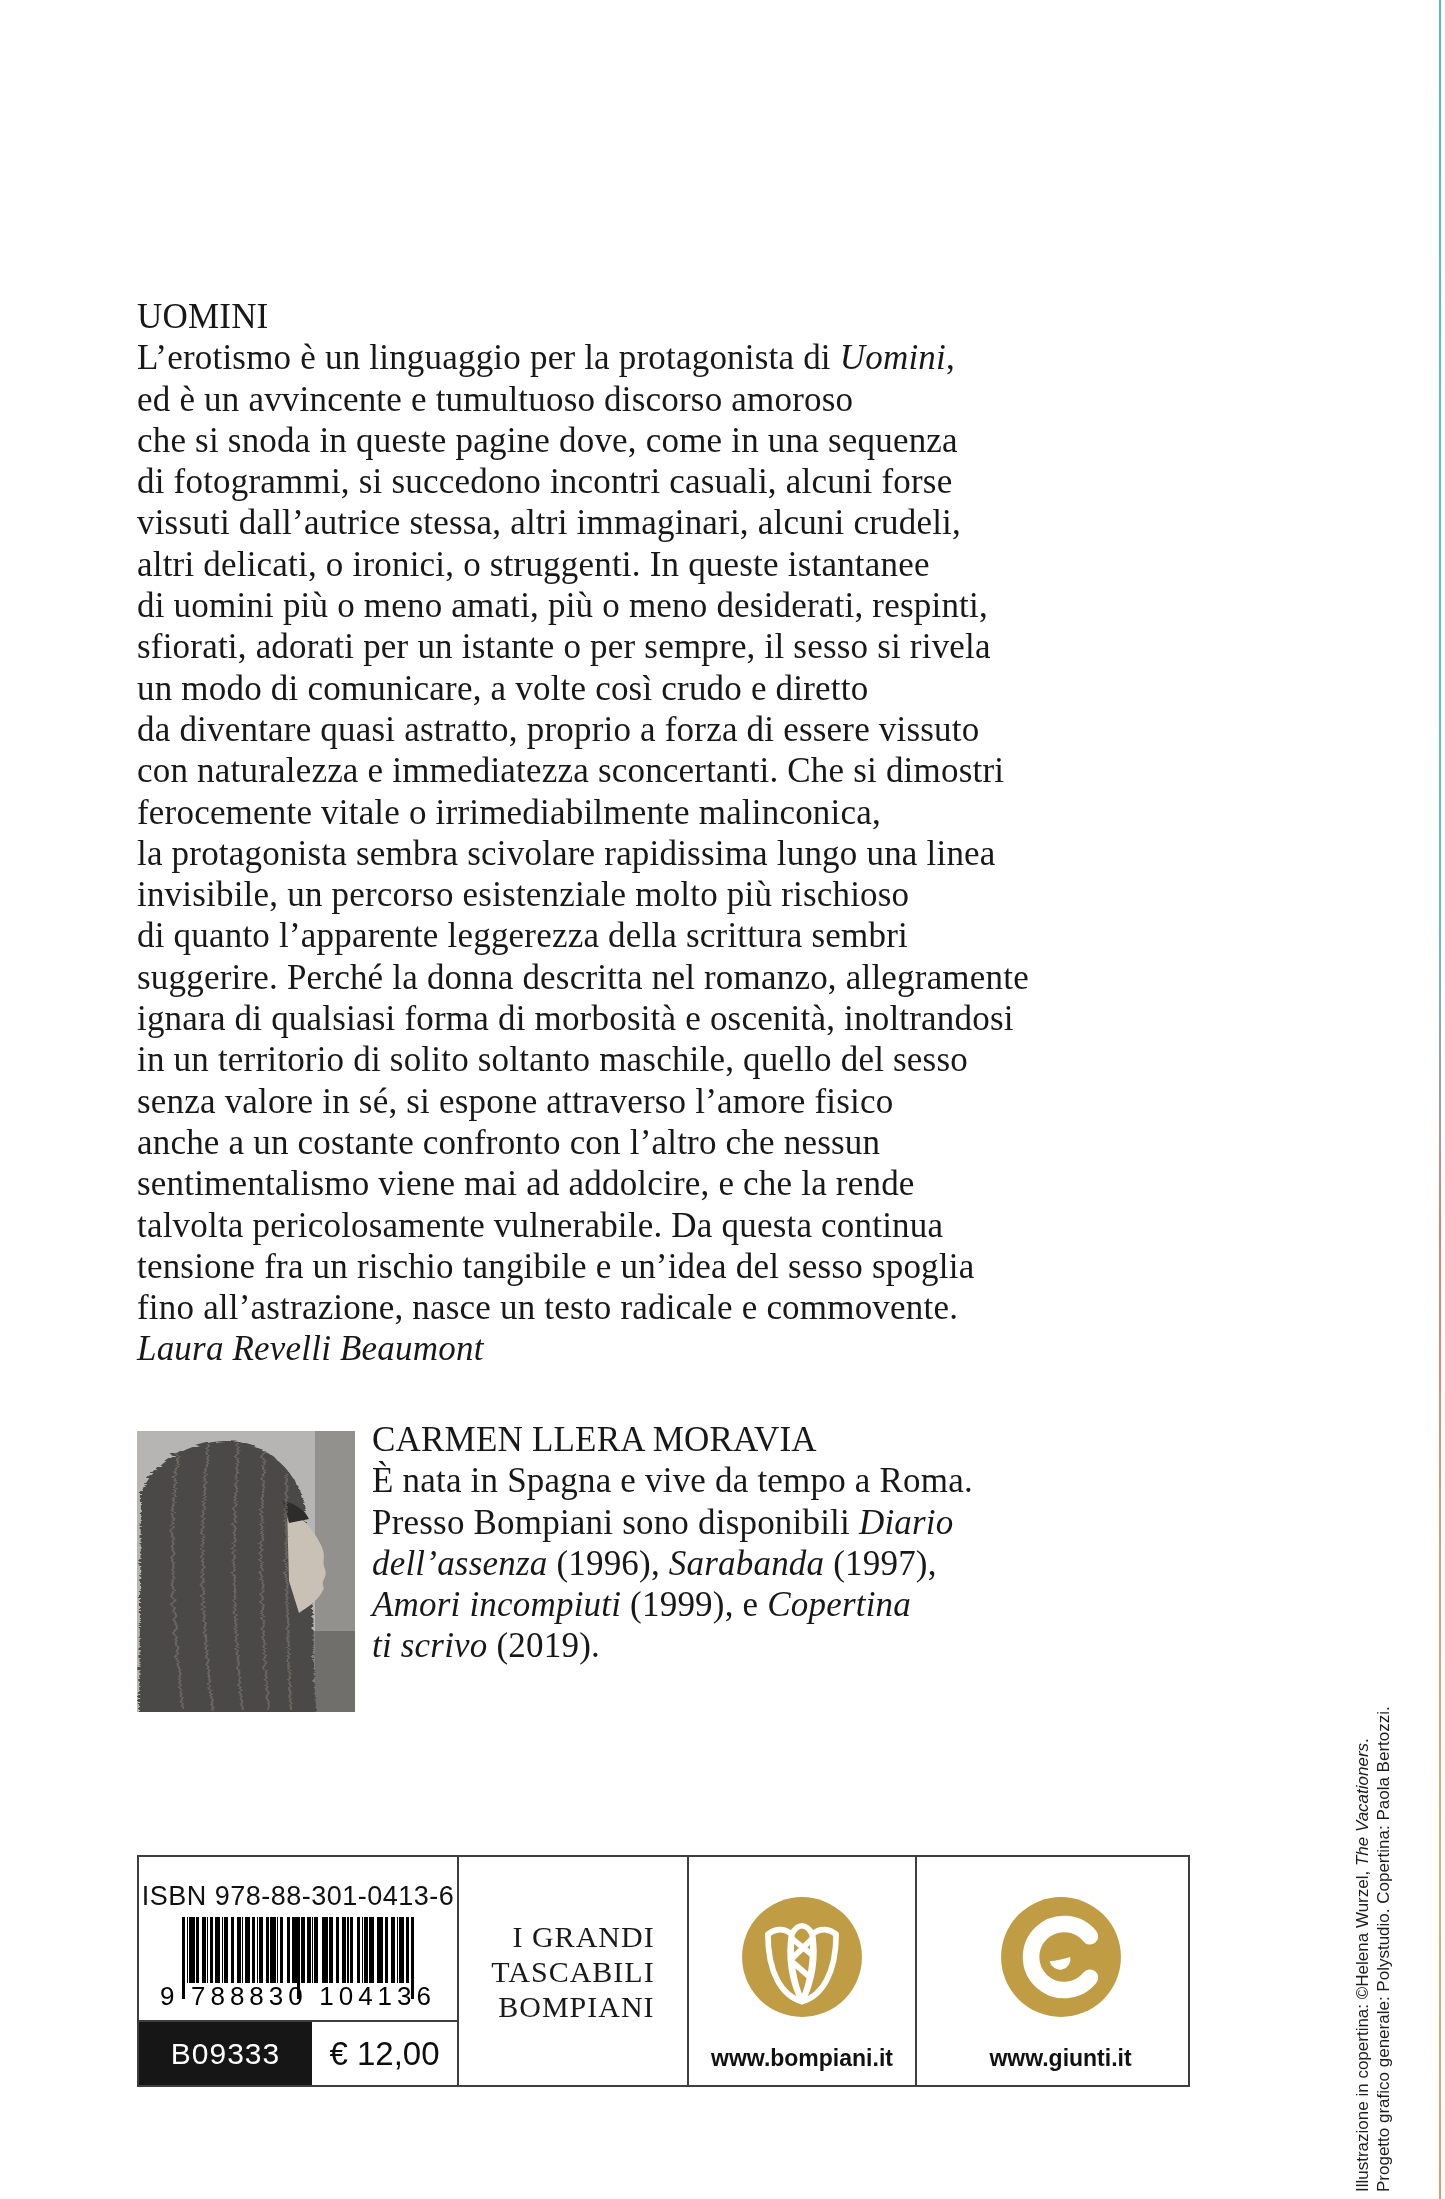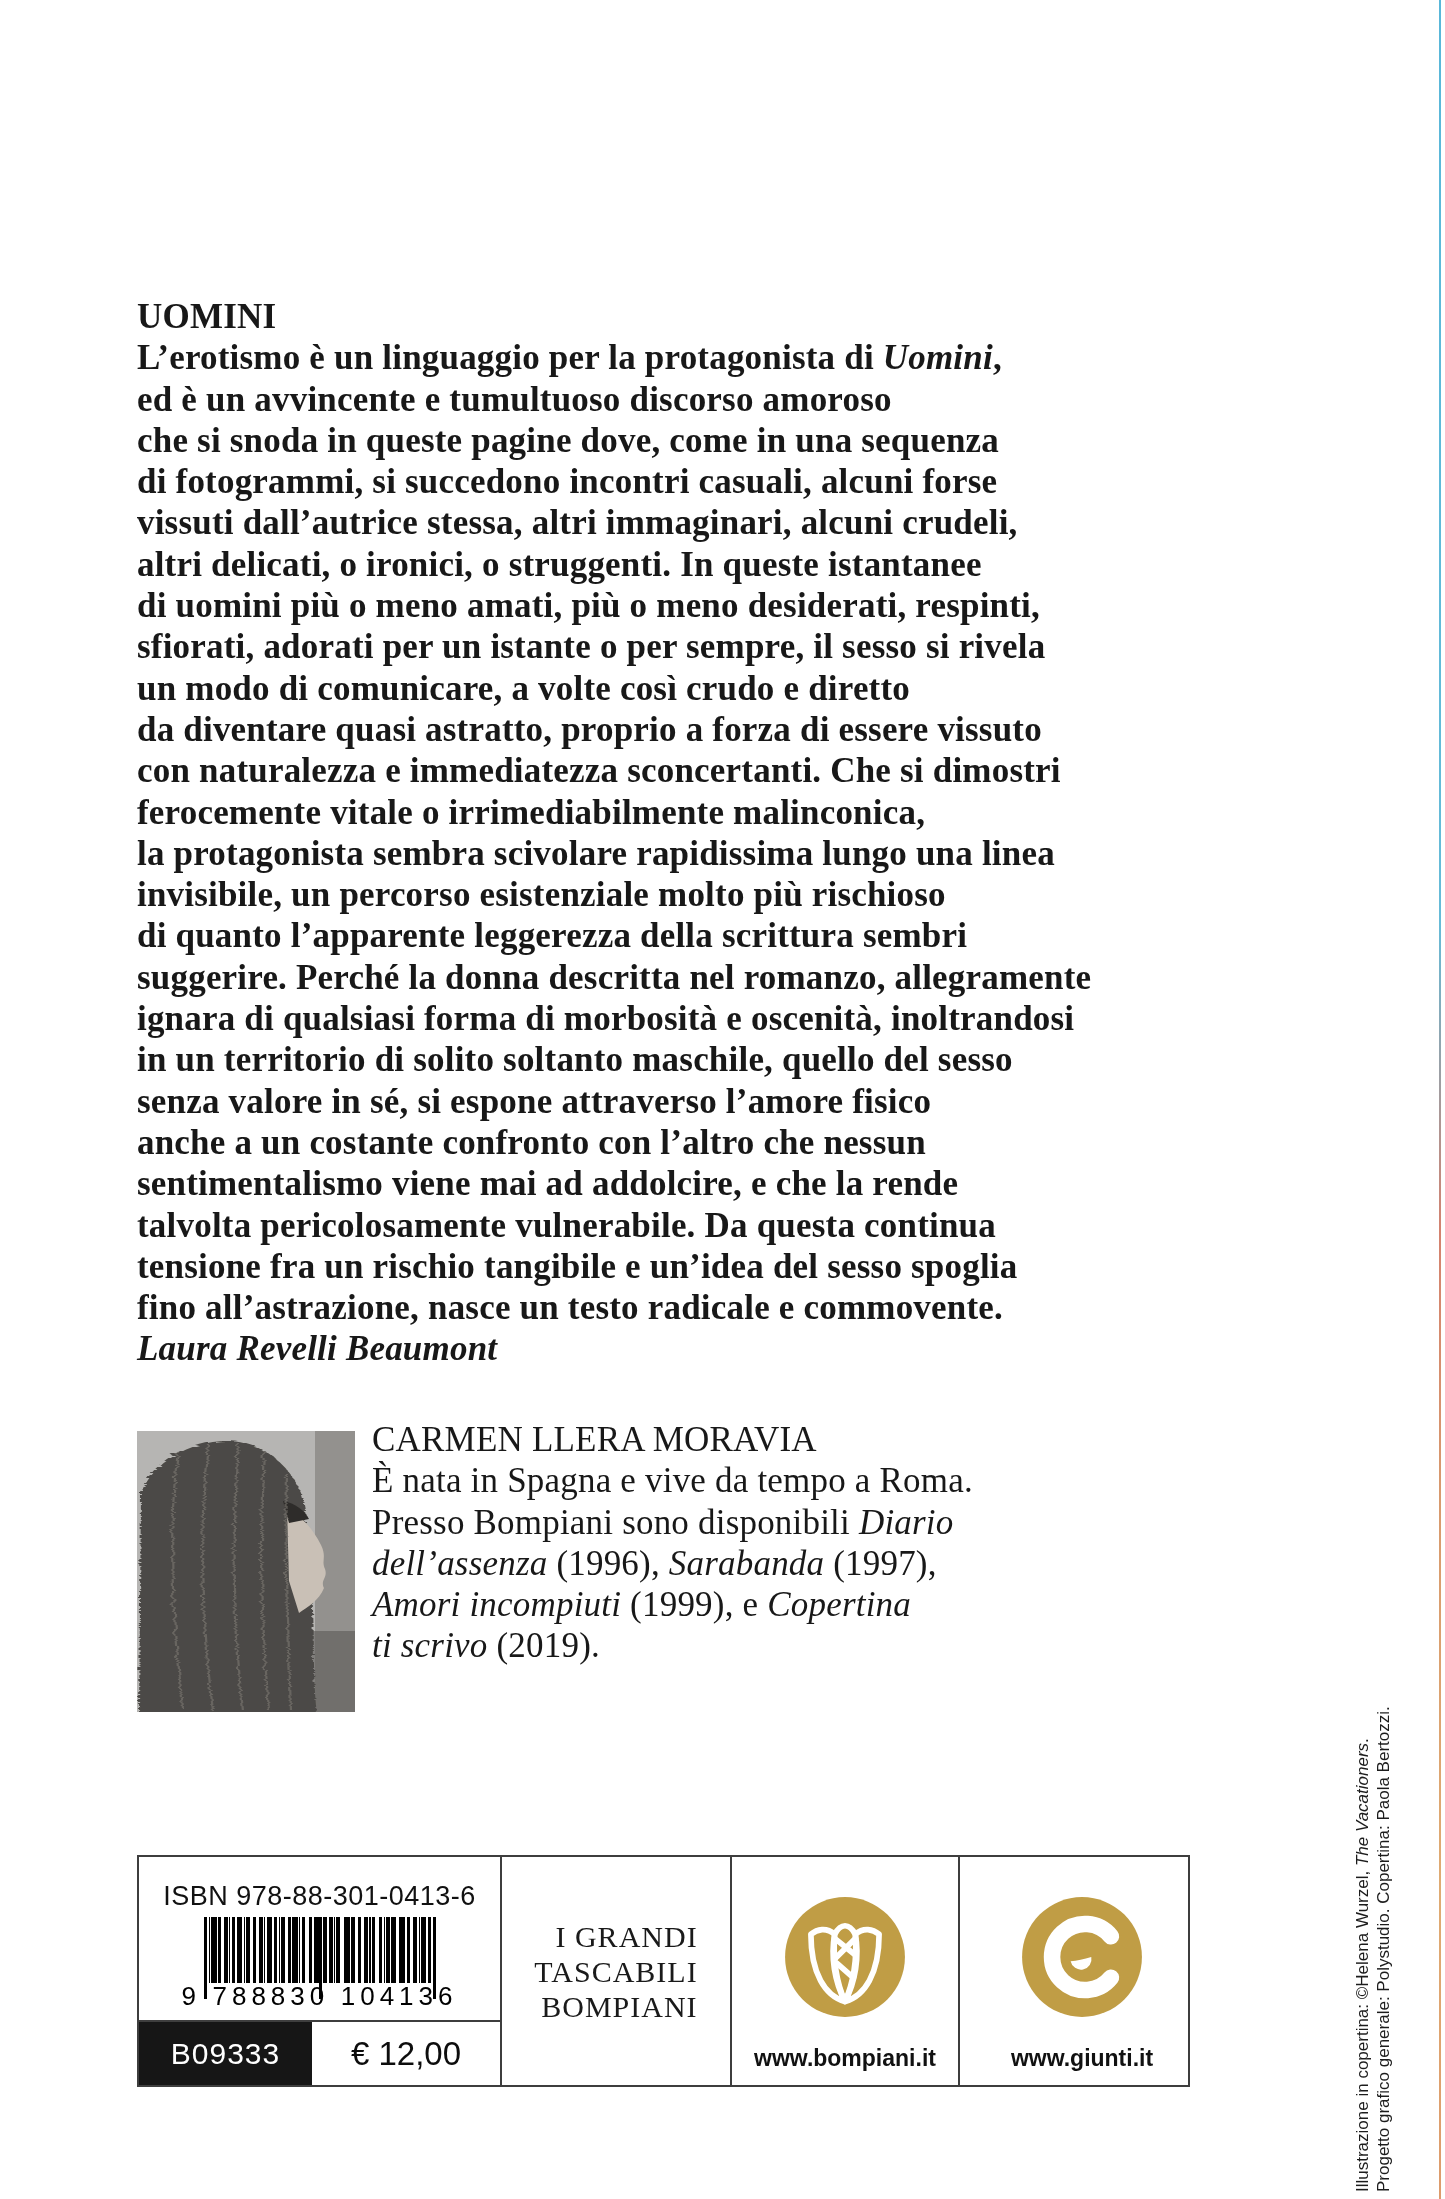--- a/index.html
+++ b/index.html
@@ -2,38 +2,38 @@
 <html><head>
 <meta charset="utf-8">
 <style>
   html,body{margin:0;padding:0;background:#fff;}
   .page{position:relative;width:1445px;height:2199px;background:#ffffff;overflow:hidden;
         font-family:"Liberation Serif",serif;color:#181818;}
 
   
   .desc{position:absolute;left:137px;top:296px;width:1220px;
         font-size:35px;line-height:41.3px;letter-spacing:.2px;}
-  .desc .tline{white-space:nowrap;font-weight:bold;}
+  .desc .tline{white-space:nowrap;}
   .sig{font-style:italic;}
 
   
   .photo{position:absolute;left:137px;top:1431px;width:218px;height:281px;}
   .photo svg{display:block;width:100%;height:100%;}
   .bio{position:absolute;left:372px;top:1419px;width:900px;
        font-size:35px;line-height:41.3px;letter-spacing:.2px;}
   .bio .tline{white-space:nowrap;}
 
   
   .fbox{position:absolute;left:137px;top:1855px;width:1053px;height:232px;
         border:2px solid #3e3e3e;box-sizing:border-box;display:flex;
         font-family:"Liberation Sans",sans-serif;}
   .cell{box-sizing:border-box;border-right:2px solid #3e3e3e;display:flex;
         flex-direction:column;align-items:center;}
   .cell:last-child{border-right:none;}
-  .c-barcode{width:363px;padding:0;}
+  .c-barcode{width:320px;padding:0;}
   .isbn{margin-top:24px;font-size:27px;letter-spacing:.5px;color:#111;}
   .bars-wrap{position:relative;width:256px;margin-top:5px;height:96px;}
   .bars{position:absolute;left:12px;top:0;width:232px;height:66px;
         background:
           repeating-linear-gradient(90deg,#000 0 3px,rgba(0,0,0,0) 3px 7px),
           repeating-linear-gradient(90deg,#000 0 2px,rgba(0,0,0,0) 2px 11px),
           repeating-linear-gradient(90deg,#000 0 1px,rgba(0,0,0,0) 1px 5px);}
   .guard{position:absolute;top:0;width:3px;height:82px;background:#000;}
   .g1{left:12px;} .g2{left:127px;} .g3{left:241px;}
   .bdigits{position:absolute;left:-10px;top:64px;width:276px;display:flex;

